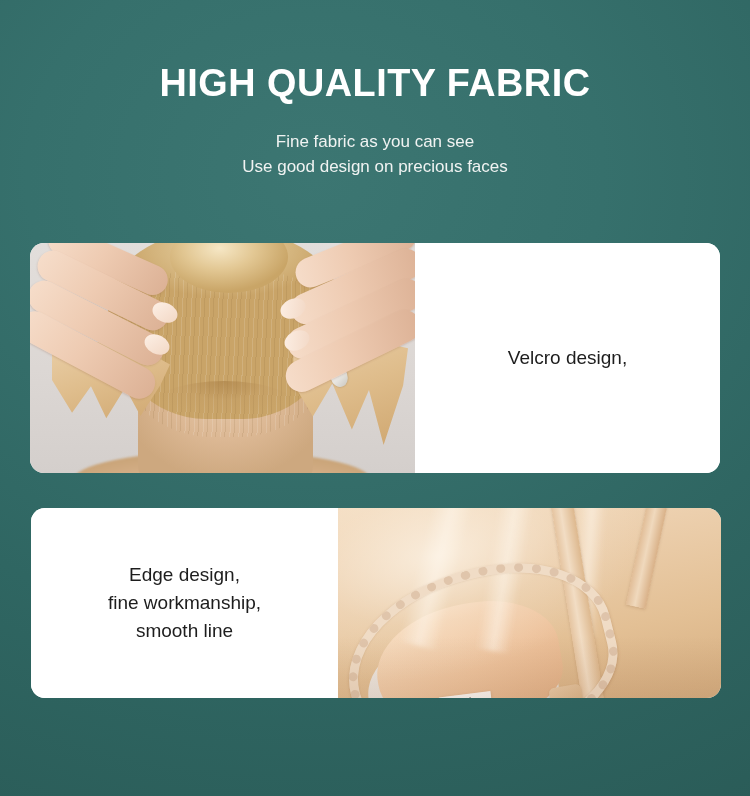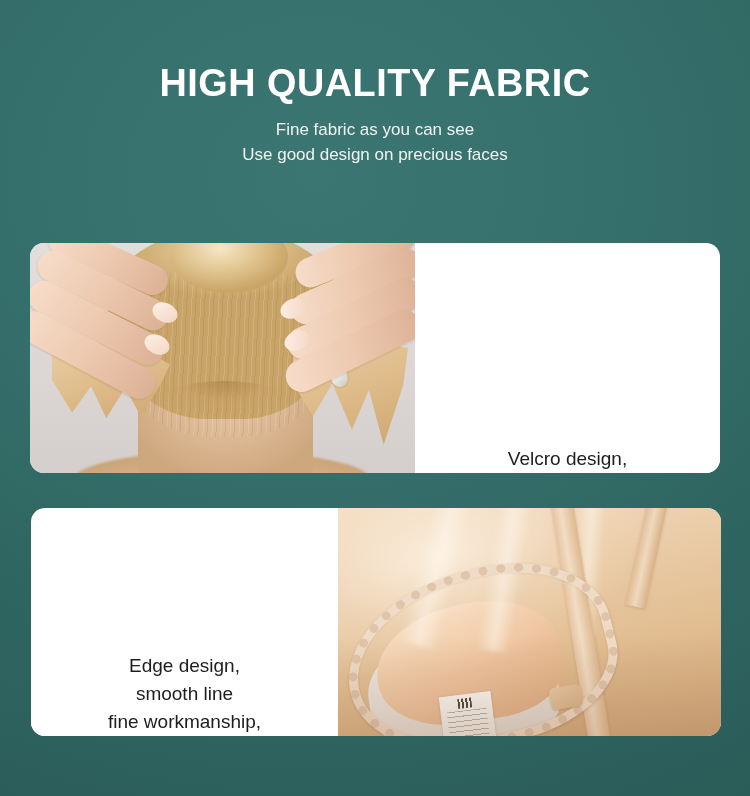--- a/index.html
+++ b/index.html
@@ -27,39 +27,38 @@
     font-size:39px;
     font-weight:bold;
     color:#ffffff;
     letter-spacing:0.5px;
     line-height:46px;
     white-space:nowrap;
     transform:scaleX(0.97);
   }
 
   .subtitle {
-    margin-top:11px;
+    margin-top:23px;
     font-size:17px;
     font-weight:normal;
     color:#f0f3f2;
     line-height:25px;
   }
 
   
   .card {
     position:absolute;
     background:#ffffff;
     border-radius:14px;
     overflow:hidden;
     display:flex;
-    align-items:flex-end;
   }
 
   .card-top    { left:30px; top:243px; width:690px; height:230px; }
-  .card-bottom { left:31px; top:508px; width:690px; height:228px; }
+  .card-bottom { left:31px; top:508px; width:690px; height:190px; }
 
   .photo { position:relative; overflow:hidden; flex:0 0 auto; }
   .panel {
     flex:1 1 auto;
     background:#ffffff;
     display:flex;
     align-items:center;
     justify-content:center;
     text-align:center;
   }
@@ -314,22 +313,22 @@
       </div>
     </div>
 
   </div>
 
   <div class="card card-bottom">
 
     <div class="panel">
       <div class="panel-text">
         <div>Edge design,</div>
+        <div>fine workmanship,</div>
         <div>smooth line</div>
-        <div>fine workmanship,</div>
       </div>
     </div>
 
     <div class="photo photo-bottom">
       <div class="fb-bg"></div>
       <div class="fb-gap"></div>
       <div class="fb-inner-fabric"></div>
       <div class="fb-fold fb-fold-1"></div>
       <div class="fb-fold fb-fold-2"></div>
       <div class="fb-fold fb-fold-3"></div>

